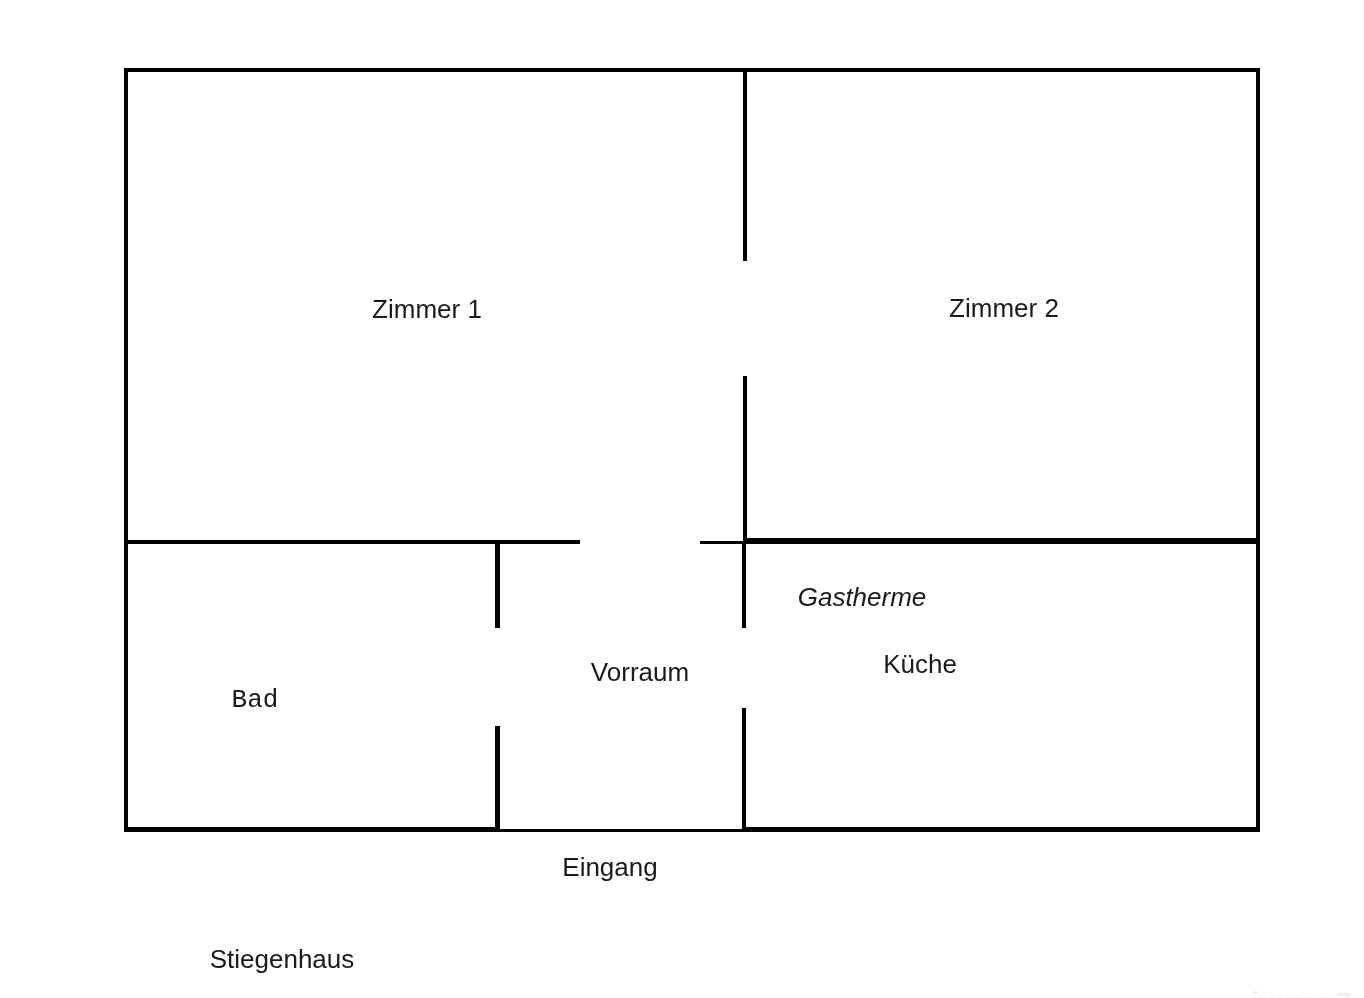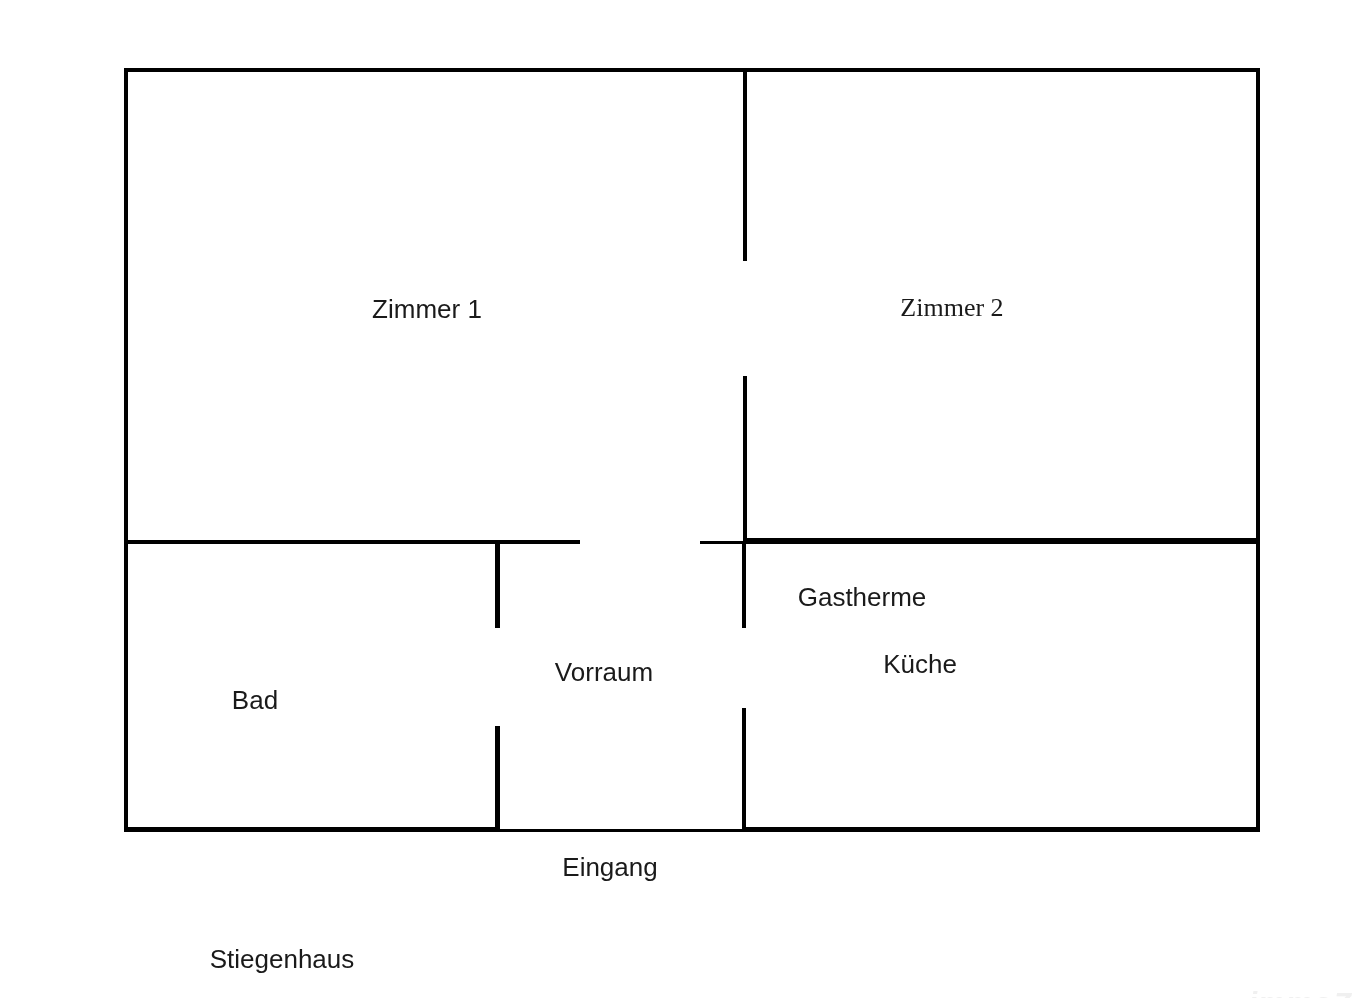--- a/index.html
+++ b/index.html
@@ -62,23 +62,23 @@
   <div class="wall" style="left:700px; top:513px; width:45px; height:3px;"></div>
   <div class="wall" style="left:745px; top:510px; width:515px; height:6px;"></div>
 
   <div class="wall" style="left:495px; top:516px; width:5px; height:84px;"></div>
   <div class="wall" style="left:495px; top:698px; width:5px; height:106px;"></div>
 
   <div class="wall" style="left:742px; top:516px; width:4px; height:84px;"></div>
   <div class="wall" style="left:742px; top:680px; width:4px; height:124px;"></div>
 
   <div class="room-label" style="left:427px; top:281px;">Zimmer 1</div>
-  <div class="room-label" style="left:952px; top:280px;font-family:Liberation Serif, serif;">Zimmer 2</div>
-  <div class="room-label" style="left:862px; top:569px;">Gastherme</div>
+  <div class="room-label" style="left:1004px; top:280px;">Zimmer 2</div>
+  <div class="room-label" style="left:862px; top:569px;font-style:italic;">Gastherme</div>
   <div class="room-label" style="left:920px; top:636px;">Küche</div>
-  <div class="room-label" style="left:604px; top:644px;">Vorraum</div>
-  <div class="room-label" style="left:255px; top:672px;">Bad</div>
+  <div class="room-label" style="left:640px; top:644px;">Vorraum</div>
+  <div class="room-label" style="left:255px; top:672px;font-family:Liberation Mono, monospace;">Bad</div>
   <div class="room-label" style="left:610px; top:839px;text-align:right;">Eingang</div>
   <div class="room-label" style="left:282px; top:931px;">Stiegenhaus</div>
 
   <div class="watermark" style="left:1352px; top:975px;">immoZ</div>
 
 </div>
 
 </body></html>

